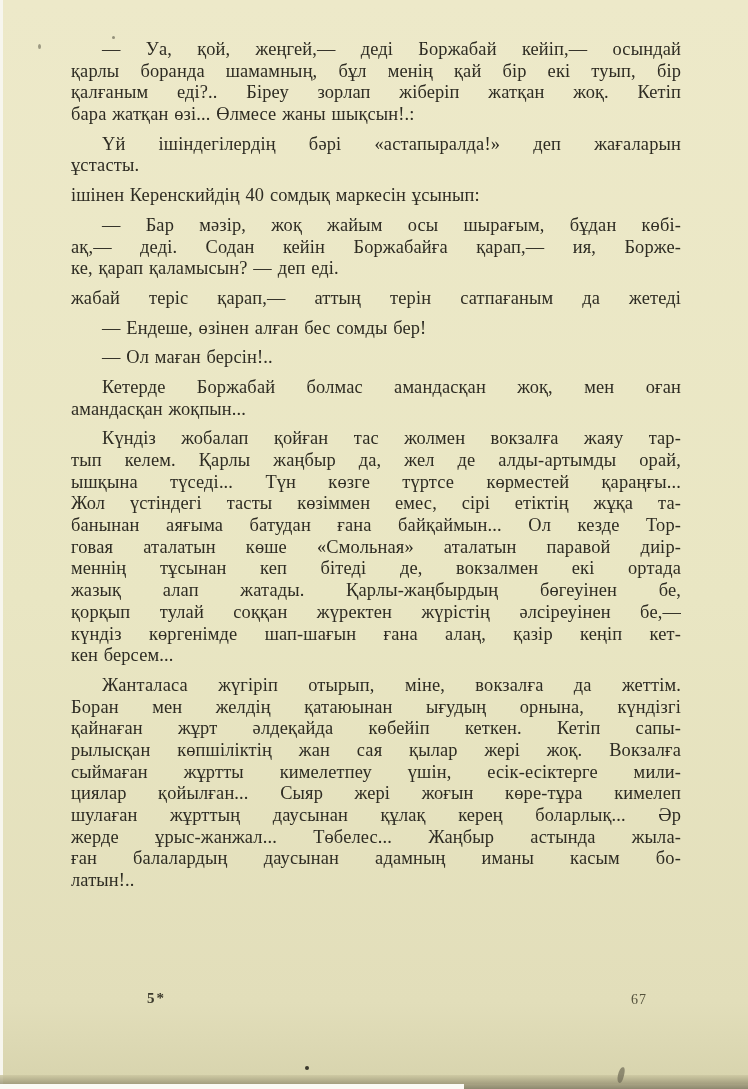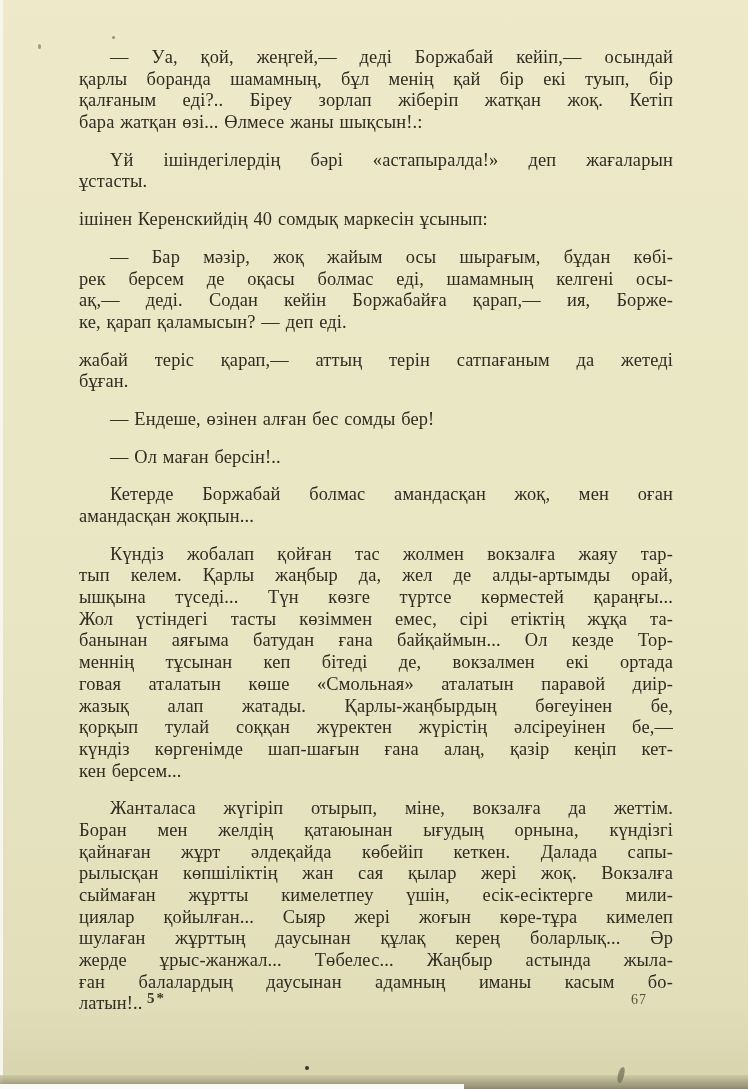--- a/index.html
+++ b/index.html
@@ -67,21 +67,21 @@
     position: absolute;
     left: 63px;
     top: 31px;
     width: 626px;
     font-size: 18.4px;
     line-height: 21.7px;
     color: #2e2c23;
     letter-spacing: 0.15px;
     word-spacing: 1px;
   }
-  .para { margin: 16px; }
+  .para { margin: 8px; }
   .line {
     height: 21.7px;
     overflow: hidden;
     white-space: normal;
   }
   .line.fill {
     text-align: justify;
     text-align-last: justify;
   }
   .line.last {
@@ -129,55 +129,53 @@
       </div>
       <div class="para">
         <div class="line indent fill">Үй ішіндегілердің бәрі «астапыралда!» деп жағаларын</div>
         <div class="line last">ұстасты.</div>
       </div>
       <div class="para">
         <div class="line last">ішінен Керенскийдің 40 сомдық маркесін ұсынып:</div>
       </div>
       <div class="para">
         <div class="line indent fill">— Бар мәзір, жоқ жайым осы шырағым, бұдан көбі-</div>
-        <div class="line fill">рек берсем де оқасы болмас еді, шамамның келгені осы-</div>
         <div class="line fill">ақ,— деді. Содан кейін Боржабайға қарап,— ия, Борже-</div>
         <div class="line last">ке, қарап қаламысын? — деп еді.</div>
       </div>
       <div class="para">
         <div class="line fill">жабай теріс қарап,— аттың терін сатпағаным да жетеді</div>
-        <div class="line last">бұған.</div>
       </div>
       <div class="para">
         <div class="line indent last">— Ендеше, өзінен алған бес сомды бер!</div>
       </div>
       <div class="para">
         <div class="line indent last">— Ол маған берсін!..</div>
       </div>
       <div class="para">
         <div class="line indent fill">Кетерде Боржабай болмас амандасқан жоқ, мен оған</div>
         <div class="line last">амандасқан жоқпын...</div>
       </div>
       <div class="para">
         <div class="line indent fill">Күндіз жобалап қойған тас жолмен вокзалға жаяу тар-</div>
         <div class="line fill">тып келем. Қарлы жаңбыр да, жел де алды-артымды орай,</div>
         <div class="line fill">ышқына түседі... Түн көзге түртсе көрместей қараңғы...</div>
         <div class="line fill">Жол үстіндегі тасты көзіммен емес, сірі етіктің жұқа та-</div>
         <div class="line fill">банынан аяғыма батудан ғана байқаймын... Ол кезде Тор-</div>
+        <div class="line fill">говая аталатын көше «Смольная» аталатын паравой диір-</div>
         <div class="line fill">меннің тұсынан кеп бітеді де, вокзалмен екі ортада</div>
-        <div class="line fill">говая аталатын көше «Смольная» аталатын паравой диір-</div>
         <div class="line fill">жазық алап жатады. Қарлы-жаңбырдың бөгеуінен бе,</div>
         <div class="line fill">қорқып тулай соққан жүректен жүрістің әлсіреуінен бе,—</div>
         <div class="line fill">күндіз көргенімде шап-шағын ғана алаң, қазір кеңіп кет-</div>
         <div class="line last">кен берсем...</div>
       </div>
       <div class="para">
         <div class="line indent fill">Жанталаса жүгіріп отырып, міне, вокзалға да жеттім.</div>
         <div class="line fill">Боран мен желдің қатаюынан ығудың орнына, күндізгі</div>
-        <div class="line fill">қайнаған жұрт әлдеқайда көбейіп кеткен. Далада сапы-</div>
+        <div class="line fill">қайнаған жұрт әлдеқайда көбейіп кеткен. Кетіп сапы-</div>
         <div class="line fill">рылысқан көпшіліктің жан сая қылар жері жоқ. Вокзалға</div>
         <div class="line fill">сыймаған жұртты кимелетпеу үшін, есік-есіктерге мили-</div>
         <div class="line fill">циялар қойылған... Сыяр жері жоғын көре-тұра кимелеп</div>
         <div class="line fill">шулаған жұрттың даусынан құлақ керең боларлық... Әр</div>
         <div class="line fill">жерде ұрыс-жанжал... Төбелес... Жаңбыр астында жыла-</div>
         <div class="line fill">ған балалардың даусынан  адамның иманы  касым бо-</div>
         <div class="line last">латын!..</div>
       </div>
     </div>
 

